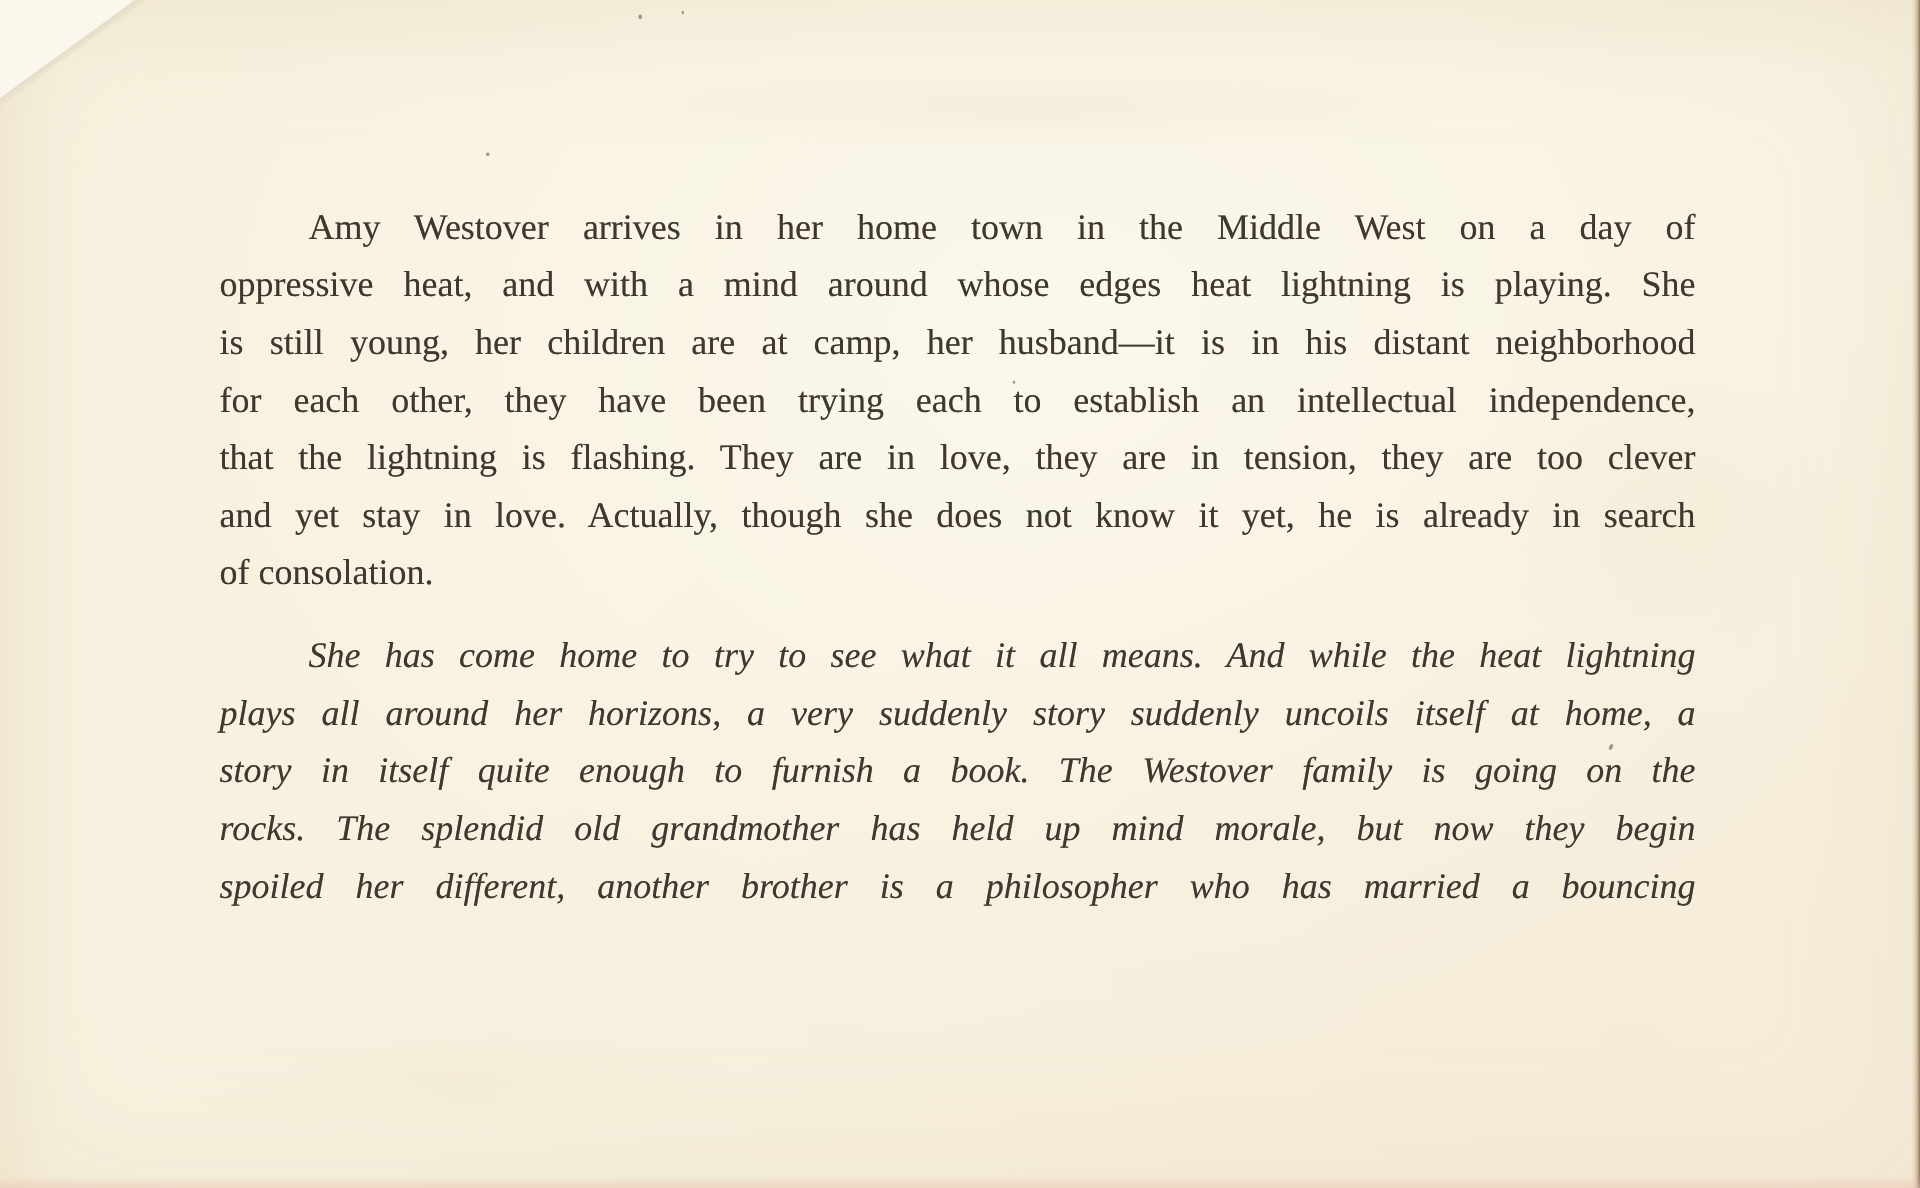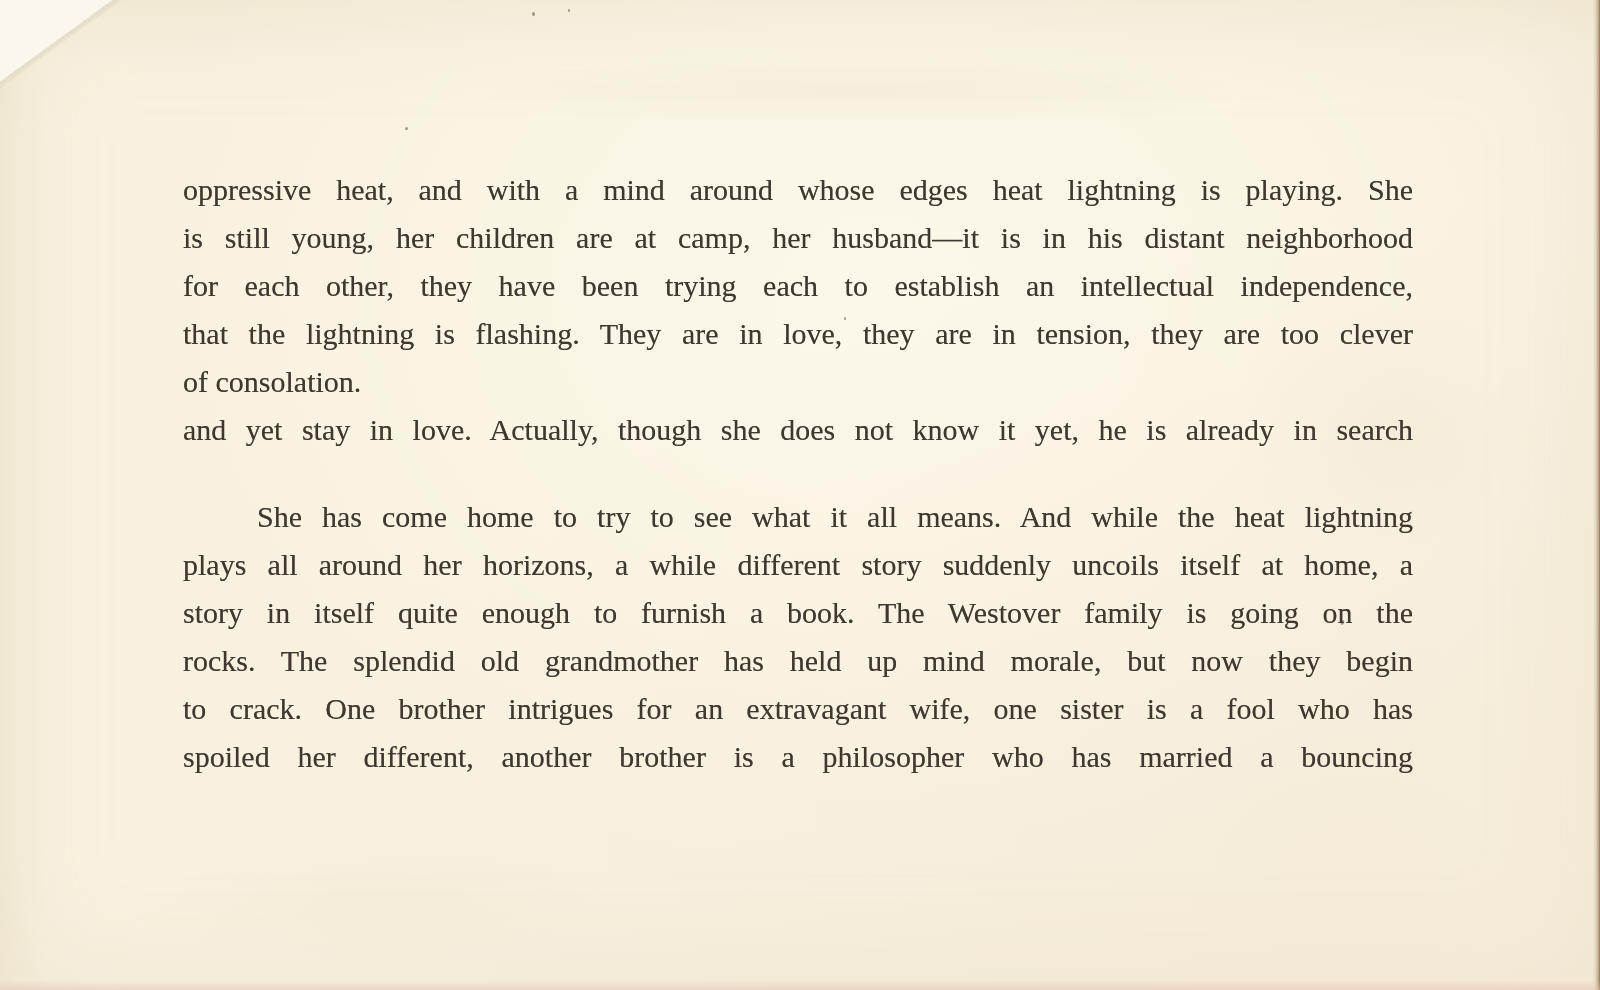--- a/index.html
+++ b/index.html
@@ -72,21 +72,21 @@
   
   .text-block {
     position: absolute;
     left: 183px; top: 166px;
     width: 1230px;
     color: #3f3831;
     font-size: 30px;
     text-shadow: 0 0 0.5px rgba(63,56,49,0.55);
   }
   .paragraph { display: block; }
-  .paragraph + .paragraph { margin-top: 39px; }
+  .paragraph + .paragraph { margin-top: 21px; font-style: italic; }
   .line {
     line-height: 48px;
     height: 48px;
     text-align: justify;
     text-align-last: justify;
     white-space: nowrap;
     overflow: visible;
   }
   .line.first-line { text-indent: 74px; }
   .line.para-end { text-align-last: left; }
@@ -107,31 +107,31 @@
 
   <div class="speck speck-1"></div>
   <div class="speck speck-2"></div>
   <div class="speck speck-3"></div>
   <div class="speck speck-4"></div>
   <div class="speck speck-5"></div>
 
   <div class="text-block">
 
     <div class="paragraph">
+      <div class="line first-line">Amy Westover arrives in her home town in the Middle West on a day of</div>
       <div class="line">oppressive heat, and with a mind around whose edges heat lightning is playing.  She</div>
       <div class="line">is still young, her children are at camp, her husband—it is in his distant neighborhood</div>
       <div class="line">for each other, they have been trying each to establish an intellectual independence,</div>
       <div class="line">that the lightning is flashing.  They are in love, they are in tension, they are too clever</div>
+      <div class="line">and yet stay in love.  Actually, though she does not know it yet, he is already in search</div>
       <div class="line para-end">of consolation.</div>
-      <div class="line">and yet stay in love.  Actually, though she does not know it yet, he is already in search</div>
     </div>
 
     <div class="paragraph">
       <div class="line first-line">She has come home to try to see what it all means.  And while the heat lightning</div>
-      <div class="line">plays all around her horizons, a while different story suddenly uncoils itself at home, a</div>
+      <div class="line">plays all around her horizons, a very suddenly story suddenly uncoils itself at home, a</div>
       <div class="line">story in itself quite enough to furnish a book.  The Westover family is going on the</div>
       <div class="line">rocks.  The splendid old grandmother has held up mind morale, but now they begin</div>
-      <div class="line">to crack.  One brother intrigues for an extravagant wife, one sister is a fool who has</div>
       <div class="line">spoiled her different, another brother is a philosopher who has married a bouncing</div>
     </div>
 
   </div>
 </div>
 
 </body></html>

